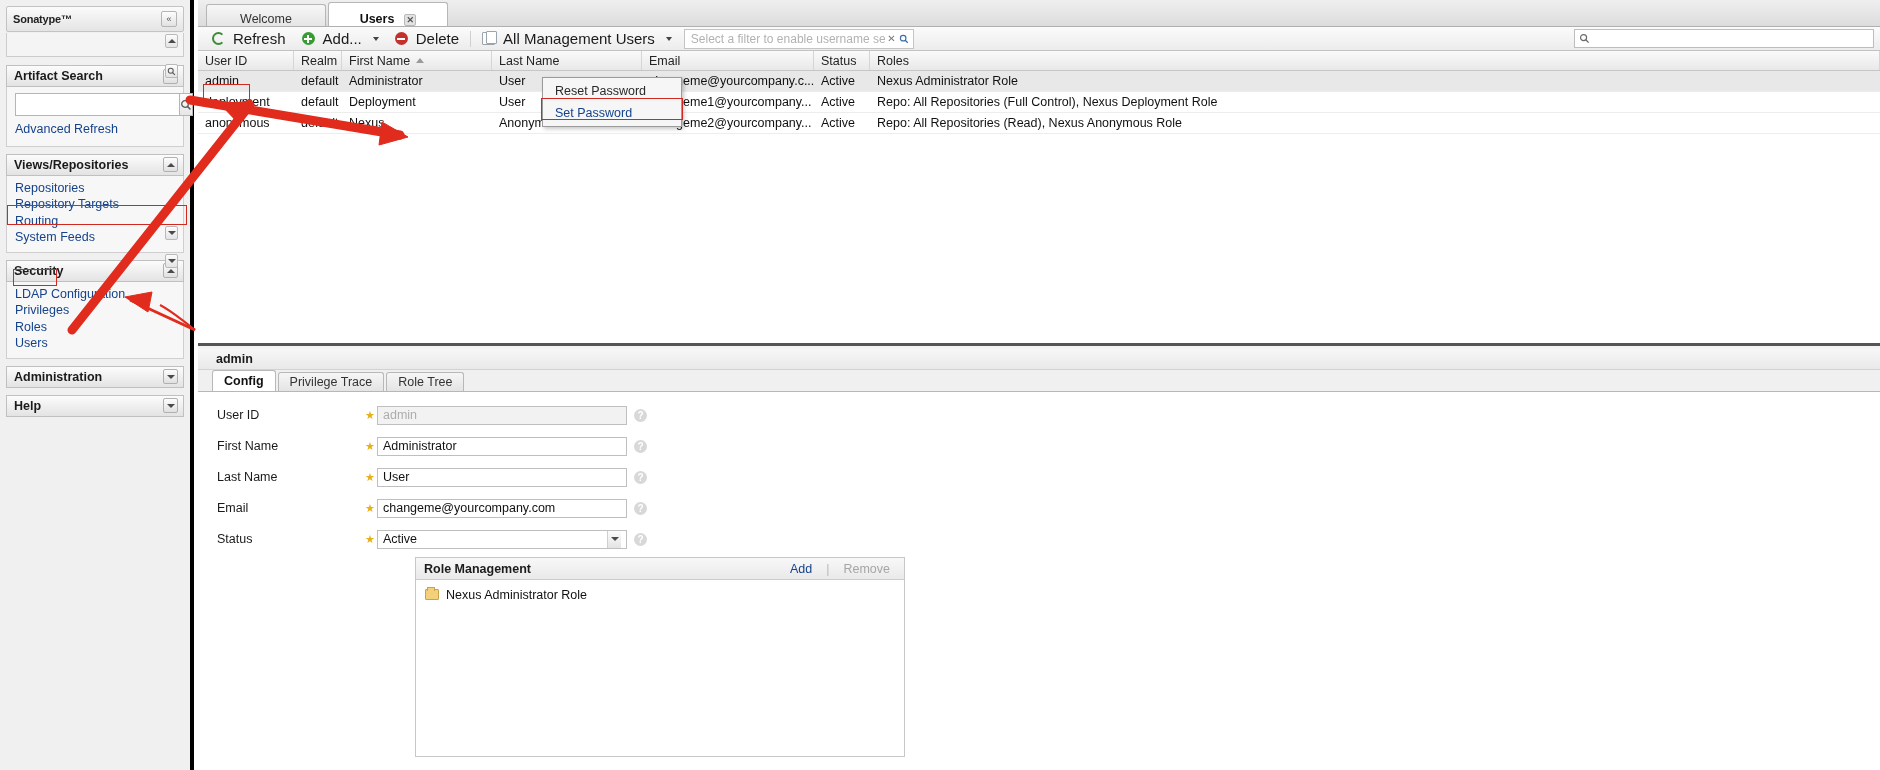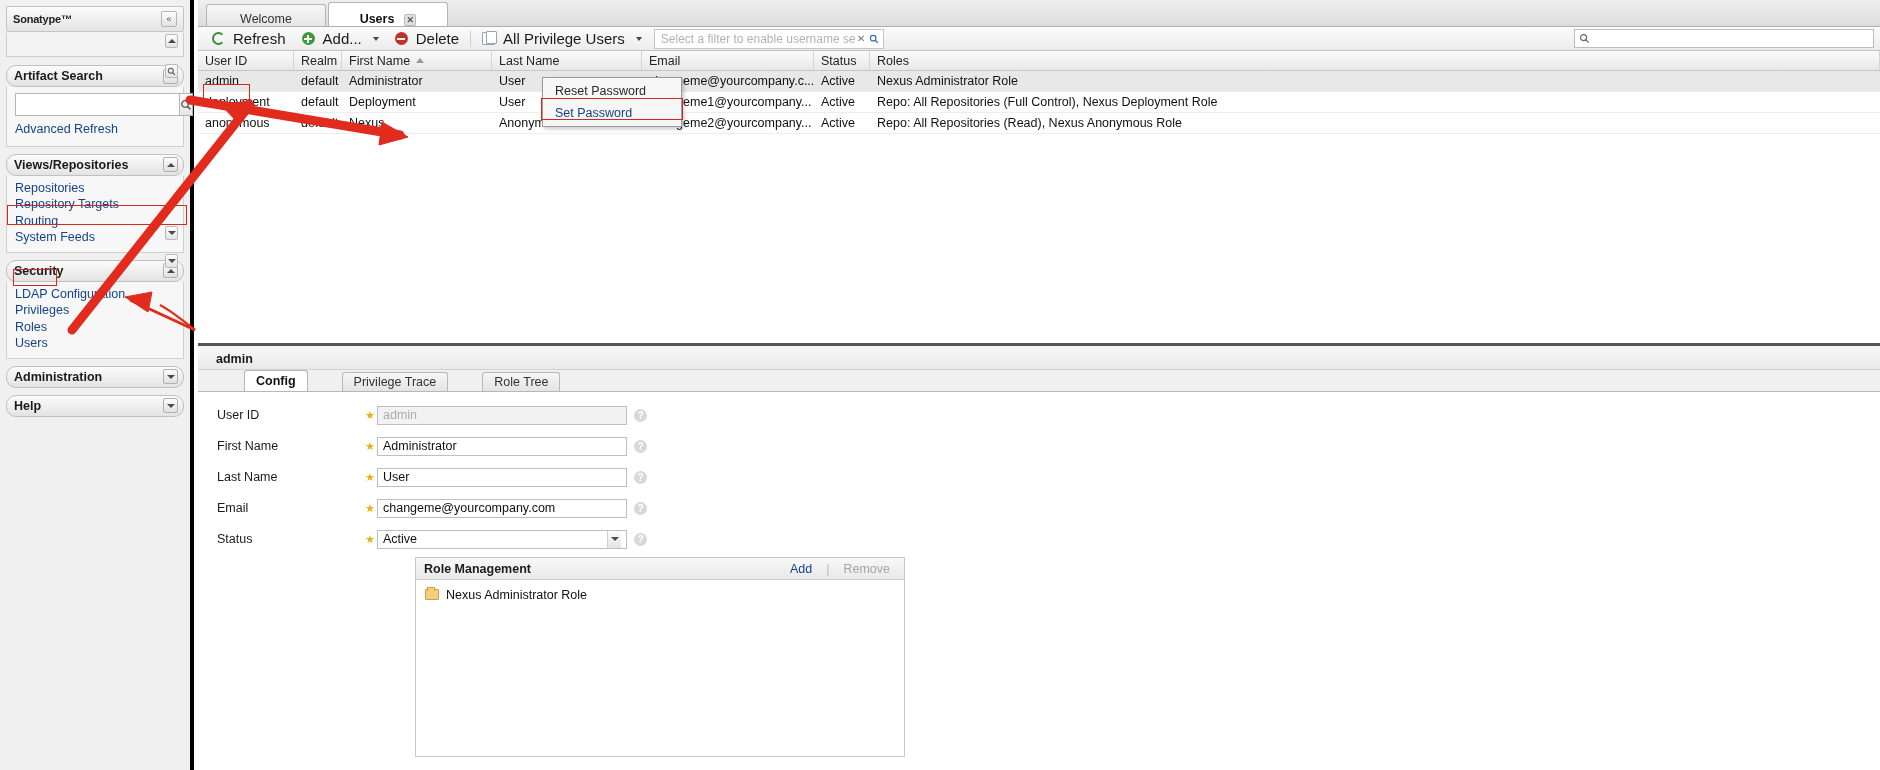--- a/index.html
+++ b/index.html
@@ -32,21 +32,21 @@
     width: 16px; height: 16px; border:1px solid #b4b4b4; border-radius:2px;
     background: linear-gradient(#fdfdfd,#e2e2e2);
     font-size: 9px; line-height: 14px; text-align:center; color:#555;
     cursor: pointer;
   }
   .brand-sub { height: 24px; background:#f4f4f4; border:1px solid #ccc; border-top:none; margin-bottom:8px; }
 
   .panel { margin-bottom: 7px; }
   .panel-head {
     height: 22px; background: linear-gradient(#fcfcfc,#e3e3e3);
-    border:1px solid #c0c0c0; border-radius:10px;
+    border:1px solid #c0c0c0; border-radius:0;
     display:flex; align-items:center; justify-content:space-between;
     padding: 0 5px 0 7px; cursor:pointer;
   }
   .panel-head .ttl { font-weight:bold; font-size:12.5px; color:#1a1a1a; }
   .tool-btn {
     width:15px; height:15px; border:1px solid #b0b0b0; border-radius:2px;
     background: linear-gradient(#fdfdfd,#e0e0e0);
     display:flex; align-items:center; justify-content:center;
   }
   .tri { width:0;height:0;border-left:4px solid transparent;border-right:4px solid transparent; }
@@ -174,21 +174,21 @@
   .detail-title {
     height:21px; display:flex; align-items:center; padding-left:18px;
     font-size:12.5px; font-weight:bold; color:#1b1b1b;
     background:linear-gradient(#f7f7f7,#e9e9e9); border-bottom:1px solid #d2d2d2;
   }
   .detail-tabs { height:22px; display:flex; align-items:flex-end; padding-left:14px; background:#f0f0f0; border-bottom:1px solid #b7b7b7;}
   .dtab {
     height:19px; padding:0 11px; display:flex; align-items:center;
     font-size:12.5px; color:#333; border:1px solid #b8b8b8; border-bottom:none;
     border-radius:3px 3px 0 0; margin-right:2px;
-    background:linear-gradient(#f6f6f6,#e4e4e4); cursor:pointer;margin-left:32px;
+    background:linear-gradient(#f6f6f6,#e4e4e4); cursor:pointer;
   }
   .dtab.active { background:#fff; font-weight:bold; color:#111; height:21px; }
 
   .form { position:absolute; left:0; top:43px; right:0; bottom:0; background:#fff; padding-top:12px; }
   .frow { display:flex; align-items:center; height:22px; margin-bottom:9px; }
   .flabel { width:165px; padding-left:19px; font-size:12.5px; color:#1a1a1a; }
   .fstar { width:14px; color:#e8b018; font-size:11px; text-align:center; }
   .finput {
     width:250px; height:19px; border:1px solid #bfbfbf; background:#fff;
     padding:0 5px; font-size:12.5px; font-family:"Liberation Sans",sans-serif;
@@ -365,21 +365,21 @@
         <span>Add...</span>
         <i class="caret"></i>
       </div>
       <div class="tb-item">
         <i class="ic ic-del"></i>
         <span>Delete</span>
       </div>
       <div class="tb-sep"></div>
       <div class="tb-item">
         <i class="ic ic-filter"></i>
-        <span>All Privilege Users</span>
+        <span>All Management Users</span>
         <i class="caret"></i>
       </div>
       <div class="filter-field">
         <span class="ph">Select a filter to enable username search</span>
         <span class="mini-btn">✕</span>
         <span class="mini-btn">
           <svg width="10" height="10" viewBox="0 0 12 12">
             <circle cx="5" cy="5" r="3.3" fill="none" stroke="#3f6fa8" stroke-width="1.4"></circle>
             <line x1="7.4" y1="7.4" x2="10.5" y2="10.5" stroke="#3f6fa8" stroke-width="1.6"></line>
           </svg>

